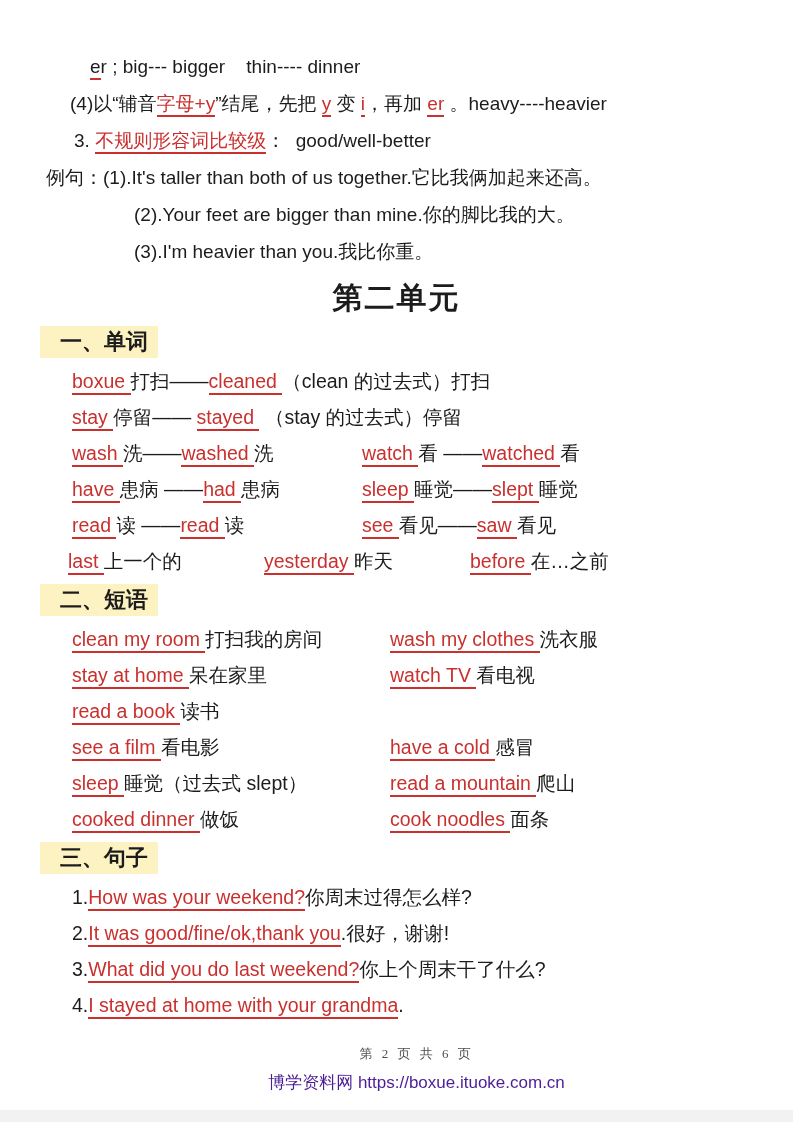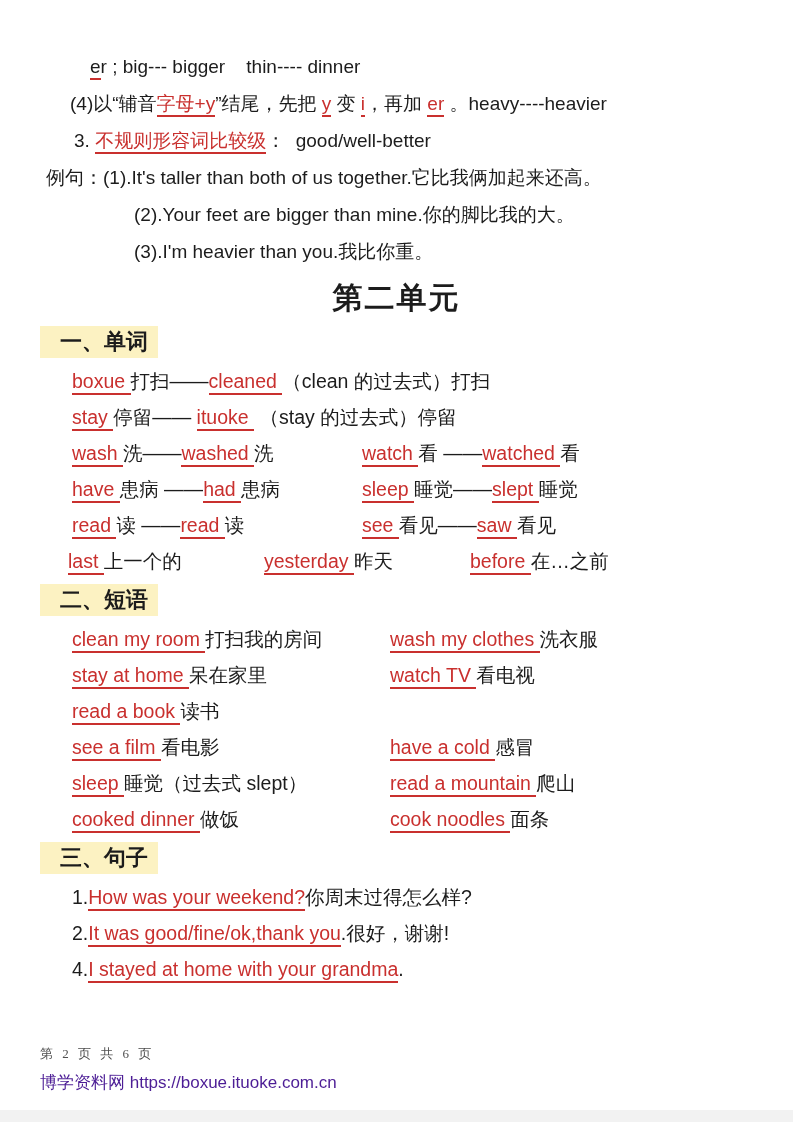--- a/index.html
+++ b/index.html
@@ -63,21 +63,21 @@
   .cell.t-col1{width:196px;flex:none;}
   .cell.t-col2{width:206px;flex:none;}
   .row.tight{margin-left:68px;}
   .seg-k{color:var(--text);}
   .seg-ru{color:var(--red);border-bottom:2px solid var(--red);padding-bottom:1px;}
   .seg-ku{color:var(--text);border-bottom:2px solid var(--red);padding-bottom:1px;}
   .footer{
     position:absolute;
     left:8px;right:0;
     bottom:28px;
-    text-align:left;
+    text-align:center;
     padding-left:32px;
   }
   .footer .page-info{
     font-family:"Liberation Serif","DejaVu Serif",serif;
     font-size:13px;
     letter-spacing:3px;
     color:#4f4f4f;
     margin-bottom:8px;
   }
   .footer .site-info{
@@ -106,21 +106,21 @@
 
     <div class="unit-title">第二单元</div>
 
     <div class="section-heading-wrap">
       <span class="section-heading">一、单词</span>
     </div>
     <div class="row">
       <span class="cell"><span class="seg-ru">boxue </span><span class="seg-k">打扫——</span><span class="seg-ru">cleaned </span><span class="seg-k">（clean 的过去式）打扫</span></span>
     </div>
     <div class="row">
-      <span class="cell"><span class="seg-ru">stay </span><span class="seg-k">停留—— </span><span class="seg-ru">ituoke </span><span class="seg-k"> （stay 的过去式）停留</span></span>
+      <span class="cell"><span class="seg-ru">stay </span><span class="seg-k">停留—— </span><span class="seg-ru">stayed </span><span class="seg-k"> （stay 的过去式）停留</span></span>
     </div>
     <div class="row">
       <span class="cell w-col1"><span class="seg-ru">wash </span><span class="seg-k">洗——</span><span class="seg-ru">washed </span><span class="seg-k">洗</span></span>
       <span class="cell"><span class="seg-ru">watch </span><span class="seg-k">看 ——</span><span class="seg-ru">watched </span><span class="seg-k">看</span></span>
     </div>
     <div class="row">
       <span class="cell w-col1"><span class="seg-ru">have </span><span class="seg-k">患病 ——</span><span class="seg-ru">had </span><span class="seg-k">患病</span></span>
       <span class="cell"><span class="seg-ru">sleep </span><span class="seg-k">睡觉——</span><span class="seg-ru">slept </span><span class="seg-k">睡觉</span></span>
     </div>
     <div class="row">
@@ -163,20 +163,23 @@
     <div class="section-heading-wrap">
       <span class="section-heading">三、句子</span>
     </div>
     <div class="row">
       <span class="cell"><span class="seg-k">1.</span><span class="seg-ru">How was your weekend?</span><span class="seg-k">你周末过得怎么样?</span></span>
     </div>
     <div class="row">
       <span class="cell"><span class="seg-k">2.</span><span class="seg-ru">It was good/fine/ok,thank you</span><span class="seg-k">.很好，谢谢!</span></span>
     </div>
     <div class="row">
+      <span class="cell"><span class="seg-k">3.</span><span class="seg-ru">What did you do last weekend?</span><span class="seg-k">你上个周末干了什么?</span></span>
+    </div>
+    <div class="row">
       <span class="cell"><span class="seg-k">4.</span><span class="seg-ru">I stayed at home with your grandma</span><span class="seg-k">.</span></span>
     </div>
 
   </div>
 
   <div class="footer">
     <div class="page-info">第 2 页 共 6 页</div>
     <div class="site-info">博学资料网 https://boxue.ituoke.com.cn</div>
   </div>
 

